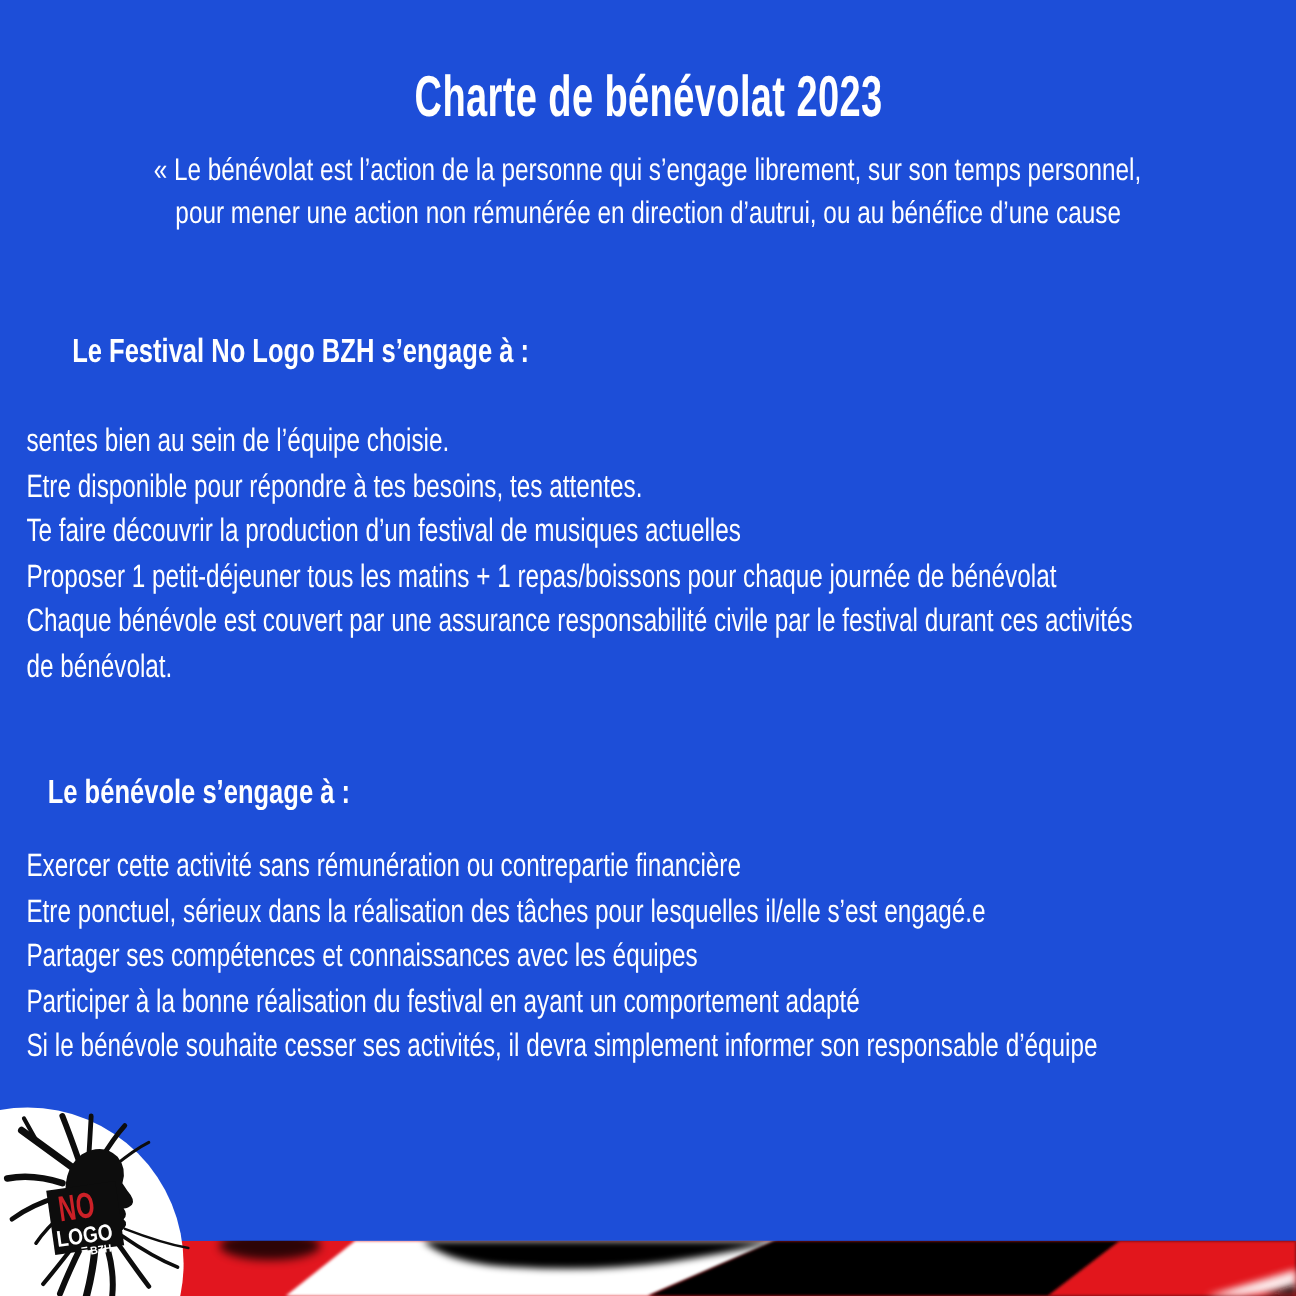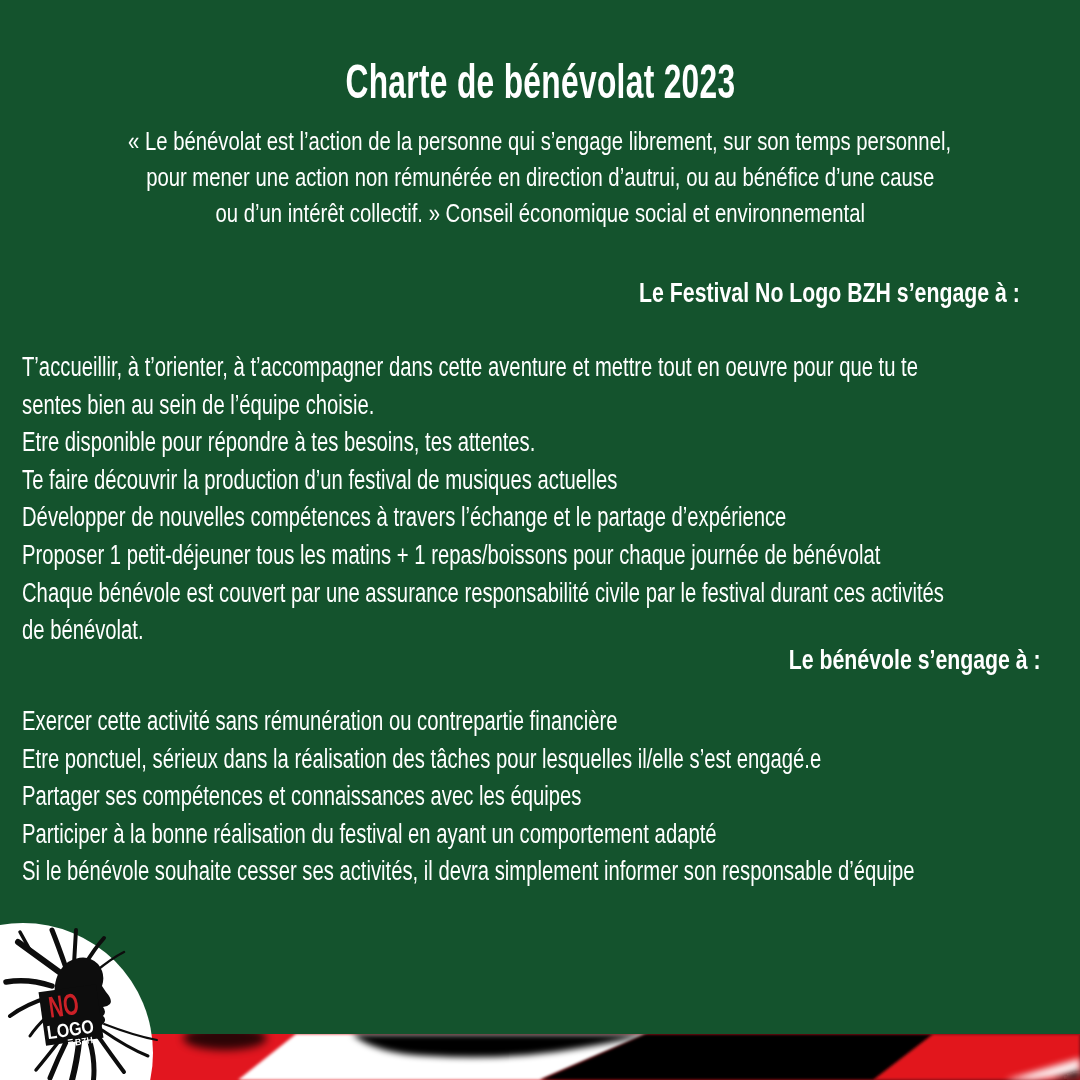--- a/index.html
+++ b/index.html
@@ -1,34 +1,34 @@
 <!DOCTYPE html>
 <html><head>
 <meta charset="utf-8">
 <style>
   html,body{margin:0;padding:0;background:#222;}
   .page{
     position:relative;
     width:1080px;height:1080px;
-    background:#14532d;
+    background:#1d4ed8;
     overflow:hidden;
     font-family:"Liberation Sans", sans-serif;
     color:#ffffff;
   }
   
   .sq{display:inline-block;white-space:nowrap;}
   .t-title{font-size:48px;font-weight:bold;transform:scaleX(0.66);transform-origin:50% 50%;letter-spacing:0.5px;}
   .t-quote{font-size:26px;font-weight:500;transform:scaleX(0.78);transform-origin:50% 50%;}
   .t-head{font-size:28px;font-weight:bold;transform:scaleX(0.76);transform-origin:50% 50%;}
   .t-body{font-size:27px;transform:scaleX(0.75);transform-origin:0 50%;}
 
   .title-row{position:absolute;top:58px;left:0;width:1080px;text-align:center;line-height:48px;}
   .quote{position:absolute;top:123px;left:0;width:1080px;text-align:center;}
   .quote .qline{line-height:36px;height:36px;}
-  .sec-head{position:absolute;left:0;width:1080px;text-align:right;line-height:34px;margin:0;}
+  .sec-head{position:absolute;left:0;width:1080px;text-align:left;line-height:34px;margin:0;}
   .sec-head.h1{top:276px;}
   .sec-head.h2{top:631px;margin-top:12px;}
   .body-block{position:absolute;left:22px;width:1040px;}
   .body-block.b1{top:349px;}
   .body-block.b2{top:703px;}
   .bline{height:37.6px;line-height:37.6px;white-space:nowrap;}
 
   .stripe-svg{position:absolute;left:0;top:1034px;width:1080px;height:46px;display:block;}
   .logo-svg{position:absolute;left:0;top:920px;width:160px;height:160px;display:block;}
   .logo-svg text{font-family:"Liberation Sans", sans-serif;font-weight:bold;}
@@ -38,33 +38,30 @@
 
 <div class="page">
 
   <div class="title-row">
     <span class="sq t-title">Charte de bénévolat 2023</span>
   </div>
 
   <div class="quote">
     <div class="qline"><span class="sq t-quote">« Le bénévolat est l’action de la personne qui s’engage librement, sur son temps personnel,</span></div>
     <div class="qline"><span class="sq t-quote">pour mener une action non rémunérée en direction d’autrui, ou au bénéfice d’une cause</span></div>
-    <div class="qline"><span class="sq t-quote">ou d’un intérêt collectif. » Conseil économique social et environnemental</span></div>
   </div>
 
   <h2 class="sec-head h1">
     <span class="sq t-head">Le Festival No Logo BZH s’engage à :</span>
   </h2>
 
   <div class="body-block b1">
-    <div class="bline"><span class="sq t-body">T’accueillir, à t’orienter, à t’accompagner dans cette aventure et mettre tout en oeuvre pour que tu te</span></div>
     <div class="bline"><span class="sq t-body">sentes bien au sein de l’équipe choisie.</span></div>
     <div class="bline"><span class="sq t-body">Etre disponible pour répondre à tes besoins, tes attentes.</span></div>
     <div class="bline"><span class="sq t-body">Te faire découvrir la production d’un festival de musiques actuelles</span></div>
-    <div class="bline"><span class="sq t-body">Développer de nouvelles compétences à travers l’échange et le partage d’expérience</span></div>
     <div class="bline"><span class="sq t-body">Proposer 1 petit-déjeuner tous les matins + 1 repas/boissons pour chaque journée de bénévolat</span></div>
     <div class="bline"><span class="sq t-body">Chaque bénévole est couvert par une assurance responsabilité civile par le festival durant ces activités</span></div>
     <div class="bline"><span class="sq t-body">de bénévolat.</span></div>
   </div>
 
   <h2 class="sec-head h2">
     <span class="sq t-head">Le bénévole s’engage à :</span>
   </h2>
 
   <div class="body-block b2">

